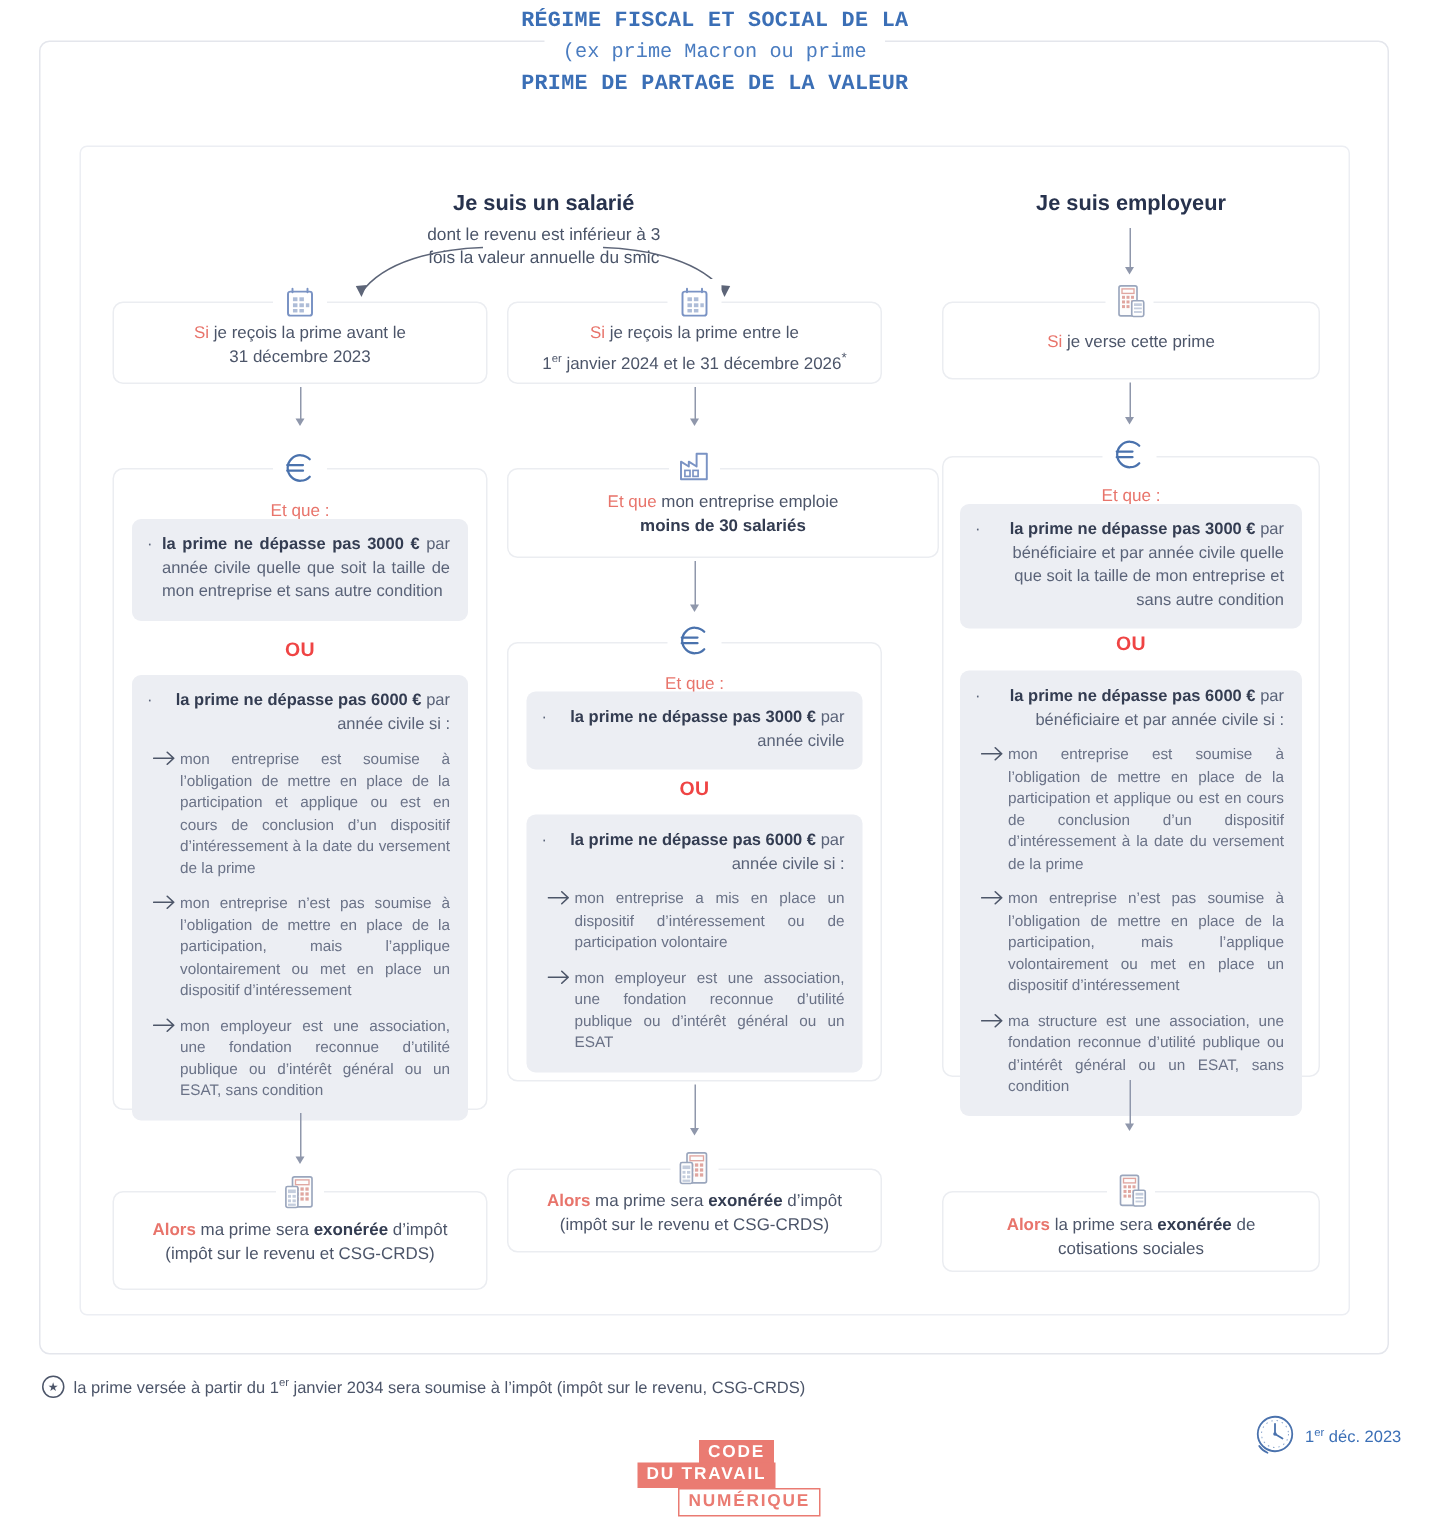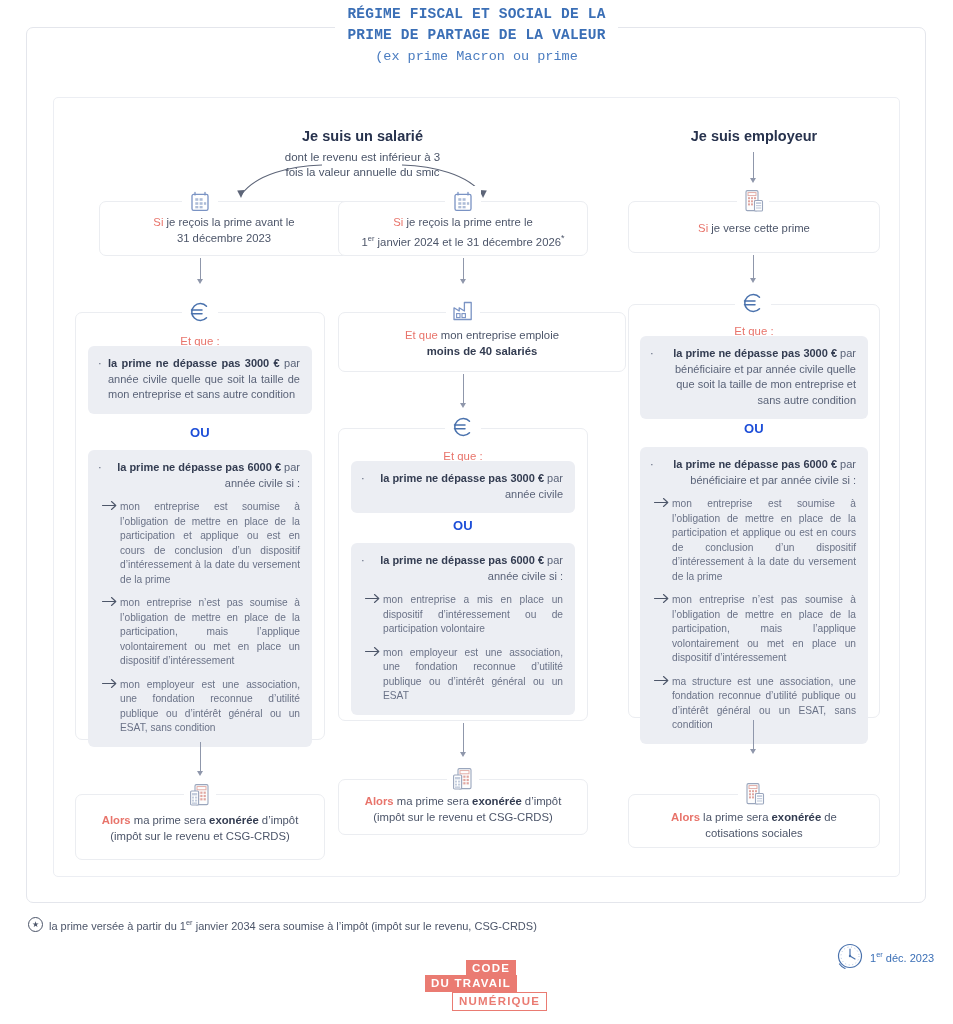--- a/index.html
+++ b/index.html
@@ -144,21 +144,21 @@
     padding-left: 4px;
     box-sizing: border-box;
   }
   .arrow-body { flex: 1; text-align: justify; }
 
   .ou {
     position: absolute;
     text-align: center;
     font-weight: bold;
     font-size: 13px;
-    color: #1d4ed8;
+    color: #ef4444;
     letter-spacing: .3px;
   }
 
   
   .vline {
     position: absolute;
     width: 1px;
     background: #8f97ab;
   }
   .vtip {
@@ -225,22 +225,22 @@
   }
 </style>
 </head>
 <body>
 
 <div class="outer-frame"></div>
 <div class="inner-frame"></div>
 
 <div class="title-wrap">
   <div><span class="title-line title-main">RÉGIME FISCAL ET SOCIAL DE LA</span></div>
+  <div><span class="title-line title-sub">(ex prime Macron ou prime</span></div>
   <div><span class="title-line title-main">PRIME DE PARTAGE DE LA VALEUR</span></div>
-  <div><span class="title-line title-sub">(ex prime Macron ou prime</span></div>
 </div>
 
 <div class="col-head" style="left:200px; top:128px; width:325px;">Je suis un salarié</div>
 <div class="col-sub" style="left:230px; top:150px; width:265px;">
   <div>dont le revenu est inférieur à 3</div>
   <div>fois la valeur annuelle du smic</div>
 </div>
 <div class="col-head" style="left:628px; top:128px; width:252px;">Je suis employeur</div>
 
 <svg class="curve" style="left:196px; top:160px;" width="130" height="45" viewBox="0 0 130 45">
@@ -248,21 +248,21 @@
   <path d="M45 38 l 3.6 -8 l -7.4 0.6 z" fill="#5d6578"></path>
 </svg>
 <svg class="curve" style="left:398px; top:160px;" width="130" height="45" viewBox="0 0 130 45">
   <path d="M4 5 C 35 6, 70 14, 85 35" fill="none" stroke="#5d6578" stroke-width="1.1"></path>
   <path d="M85 38 l -3.6 -8 l 7.4 0.6 z" fill="#5d6578"></path>
 </svg>
 
 <div class="vline" style="left:753px; top:152px; height:27px;"></div>
 <div class="vtip" style="left:749.5px; top:178px;"></div>
 
-<div class="card" style="left:75px; top:201px; width:250px; height:55px;margin-left:24px;">
+<div class="card" style="left:75px; top:201px; width:250px; height:55px;">
   <div class="card-text" style="padding-top:12px;">
     <span class="si">Si</span><span> je reçois la prime avant le</span>
   </div>
   <div class="card-text">31 décembre 2023</div>
 </div>
 <div class="icon-badge" style="left:182px; top:186px; width:36px; height:30px;">
   <svg width="20" height="21" viewBox="0 0 20 21">
     <path d="M5 1.5 v2.4 M15 1.5 v2.4" stroke="#7a93c4" stroke-width="1.3" fill="none" stroke-linecap="round"></path>
     <rect x="2" y="3.4" width="16" height="16" rx="1.6" fill="none" stroke="#7a93c4" stroke-width="1.3"></rect>
     <rect x="5.3" y="7.2" width="3" height="2.6" fill="#aebdd8"></rect>
@@ -388,21 +388,21 @@
     <rect x="9.6" y="15" width="3" height="2.3" fill="#aebdd8"></rect>
   </svg>
 </div>
 <div class="vline" style="left:463px; top:258px; height:22px;"></div>
 <div class="vtip" style="left:459.5px; top:279px;"></div>
 
 <div class="card" style="left:338px; top:312px; width:288px; height:60px;">
   <div class="card-text" style="padding-top:14px;">
     <span class="etque">Et que</span><span> mon entreprise emploie</span>
   </div>
-  <div class="card-text b">moins de 40 salariés</div>
+  <div class="card-text b">moins de 30 salariés</div>
 </div>
 <div class="icon-badge" style="left:446px; top:296px; width:34px; height:30px;">
   <svg width="22" height="22" viewBox="0 0 22 22">
     <path d="M2 19.5 V7.8 L7.2 11 V7.8 L12.4 11 V2.5 H19.2 V19.5 Z" fill="none" stroke="#7a93c4" stroke-width="1.3" stroke-linejoin="round"></path>
     <rect x="4.6" y="13.6" width="3.4" height="4" fill="none" stroke="#7a93c4" stroke-width="1.1"></rect>
     <rect x="10" y="13.6" width="3.4" height="4" fill="none" stroke="#7a93c4" stroke-width="1.1"></rect>
   </svg>
 </div>
 <div class="vline" style="left:463px; top:374px; height:30px;"></div>
 <div class="vtip" style="left:459.5px; top:403px;"></div>

